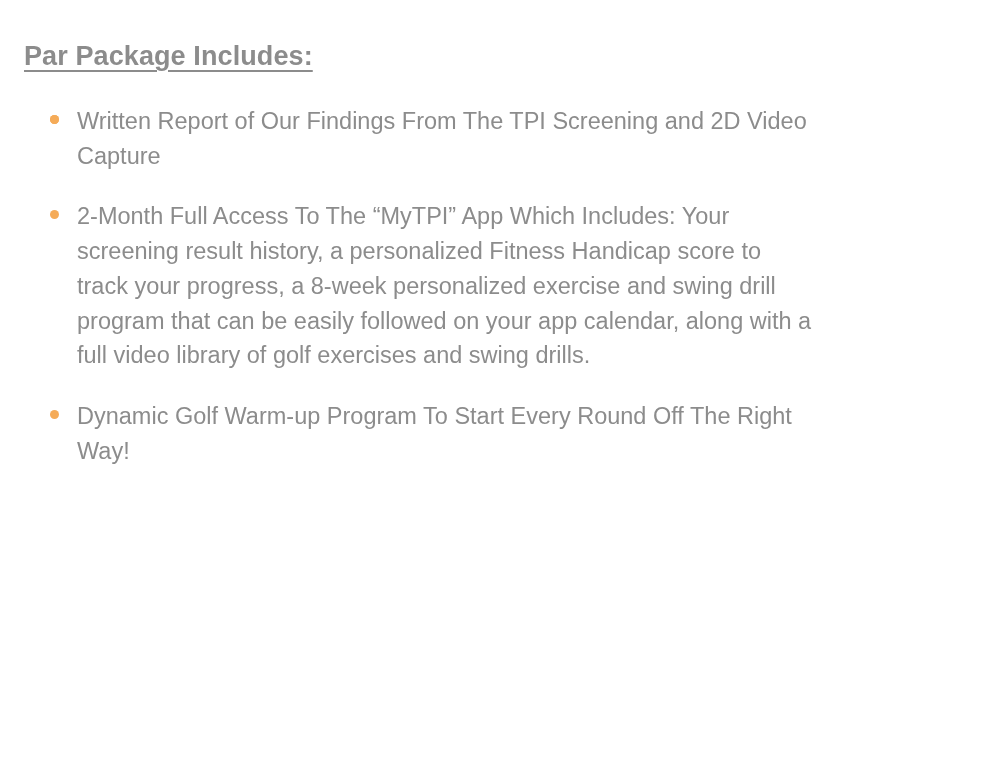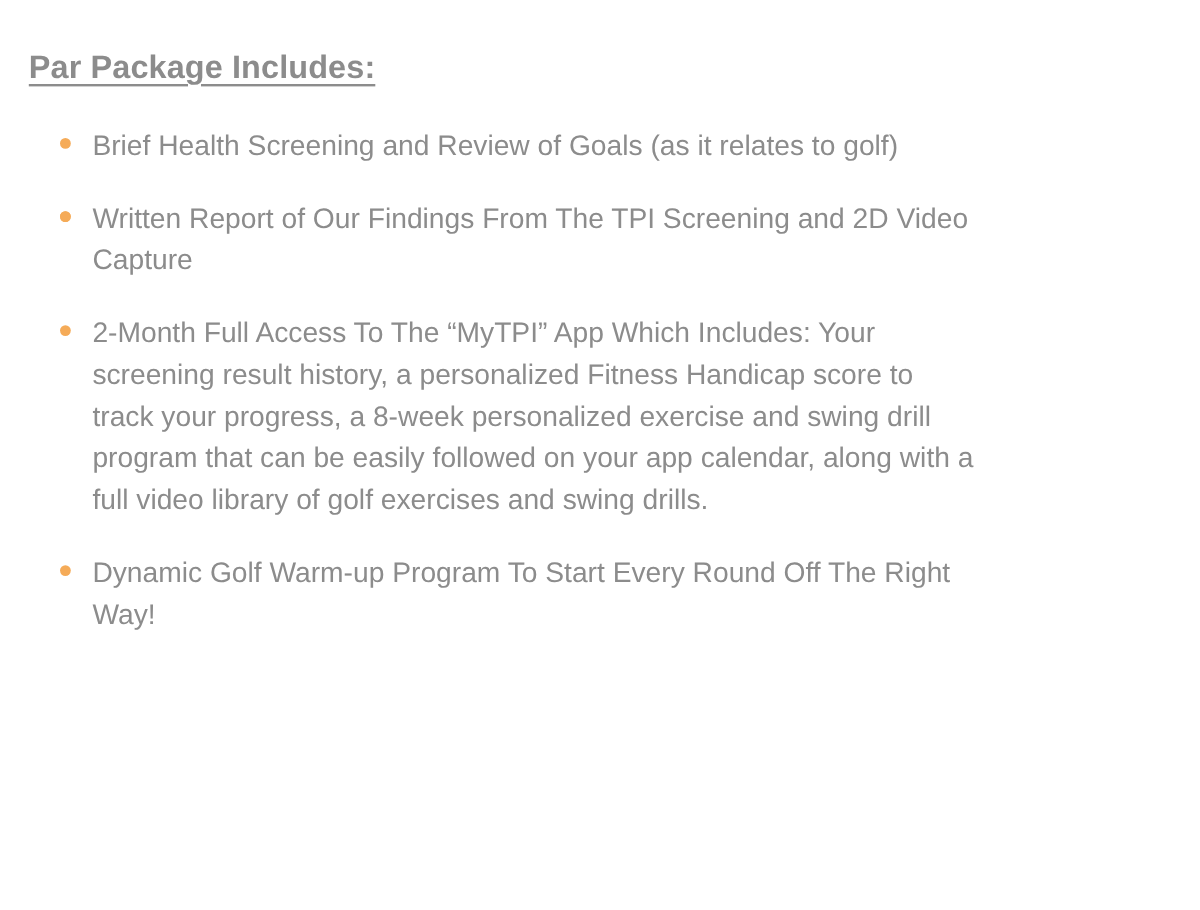--- a/index.html
+++ b/index.html
@@ -61,24 +61,20 @@
 </head>
 <body>
 
 <div class="page">
 
   <h1 class="heading">Par Package Includes:</h1>
 
   <ul class="bullet-list">
     <li class="bullet-item">
       <span class="bullet-dot"></span>
-      <span>Brief Health Screening and Review of Goals (as it relates to golf)</span>
-    </li>
-    <li class="bullet-item">
-      <span class="bullet-dot"></span>
     </li>
     <li class="bullet-item">
       <span class="bullet-dot"></span>
       <span>Written Report of Our Findings From The TPI Screening and 2D Video Capture</span>
     </li>
     <li class="bullet-item">
       <span class="bullet-dot"></span>
       <span>2-Month Full Access To The “MyTPI” App Which Includes: Your screening result history, a personalized Fitness Handicap score to track your progress, a 8-week personalized exercise and swing drill program that can be easily followed on your app calendar, along with a full video library of golf exercises and swing drills.</span>
     </li>
     <li class="bullet-item">

